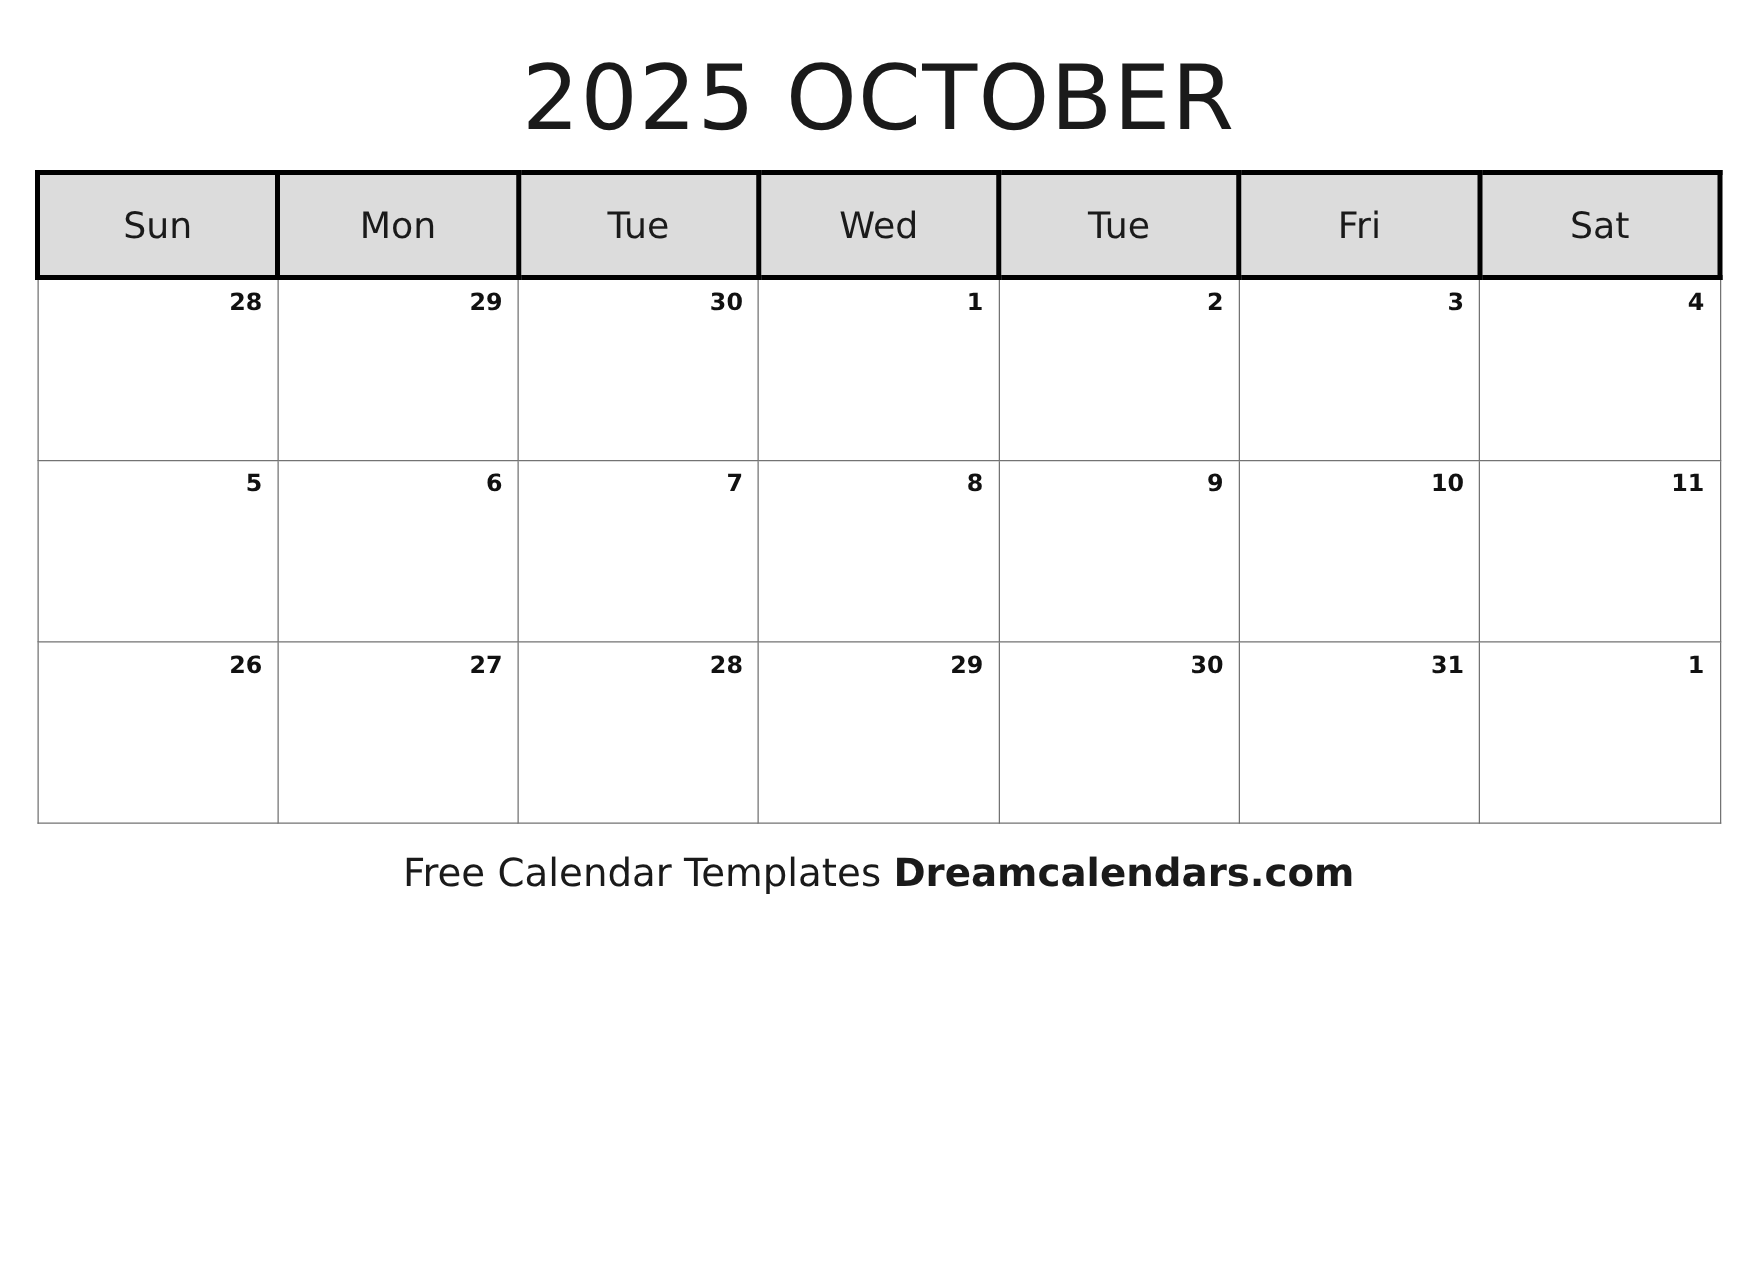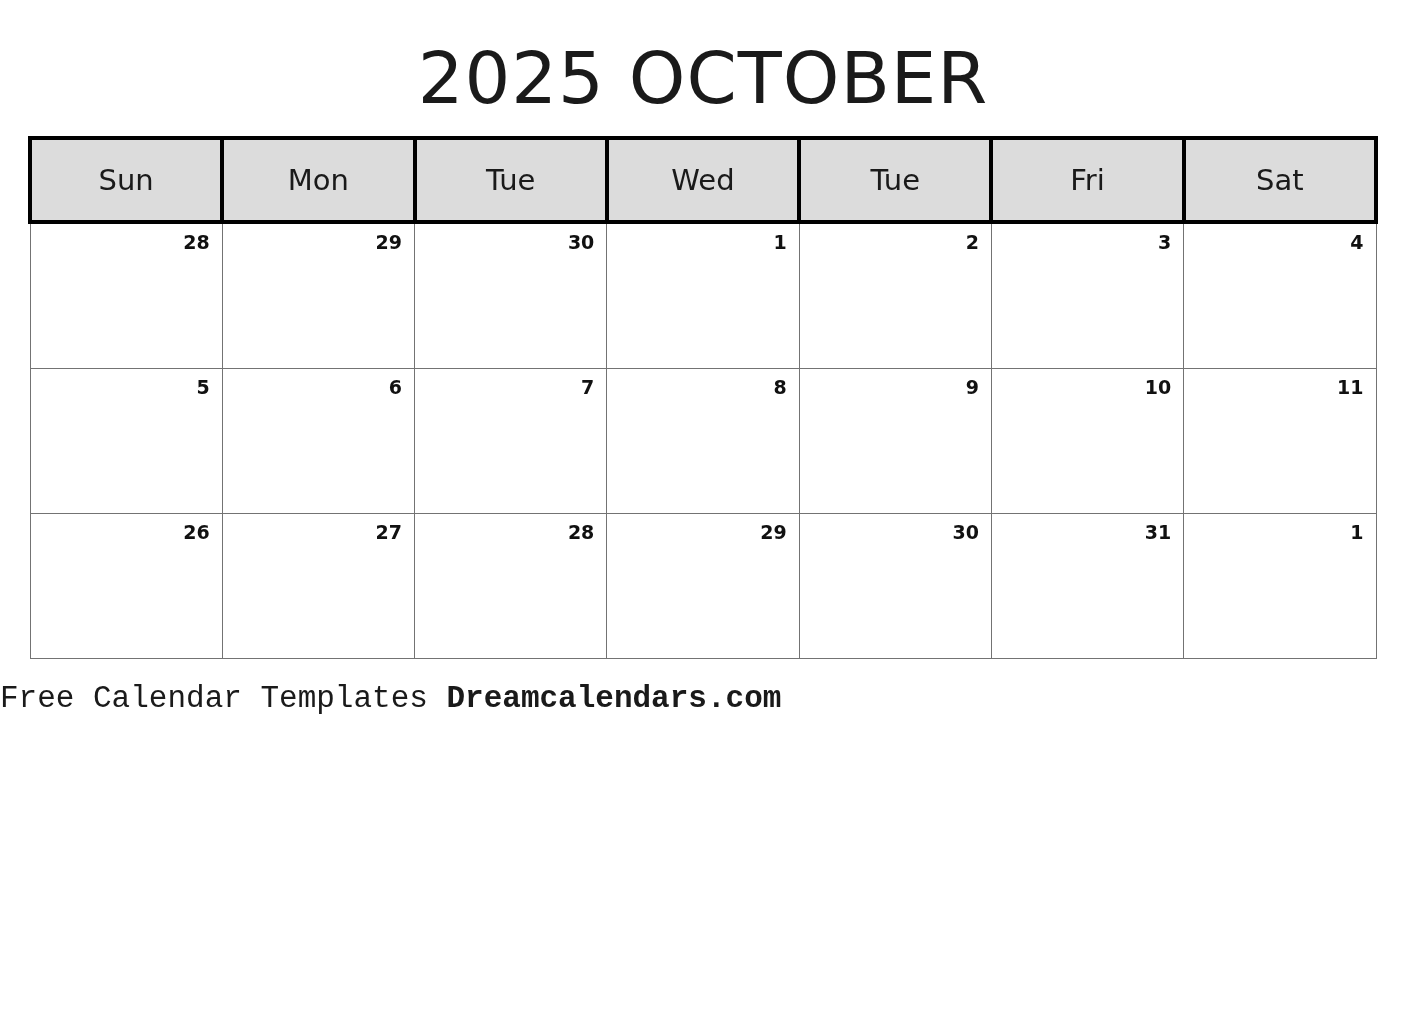--- a/index.html
+++ b/index.html
@@ -56,25 +56,25 @@
   }
   .daynum {
     display: block;
     text-align: right;
     font-size: 19px;
     font-weight: bold;
     color: #111111;
     line-height: 1.1;
   }
   .footer {
+    text-align: center;
     font-size: 31px;
     padding-top: 22px;
     color: #1a1a1a;
     white-space: nowrap;
-    font-family: Liberation Mono, monospace;
   }
   .footer .plain { font-weight: 400; }
   .footer .brand { font-weight: bold; }
 </style>
 </head>
 <body>
 
 <div class="page">
 
   <div class="title">2025 OCTOBER</div>

